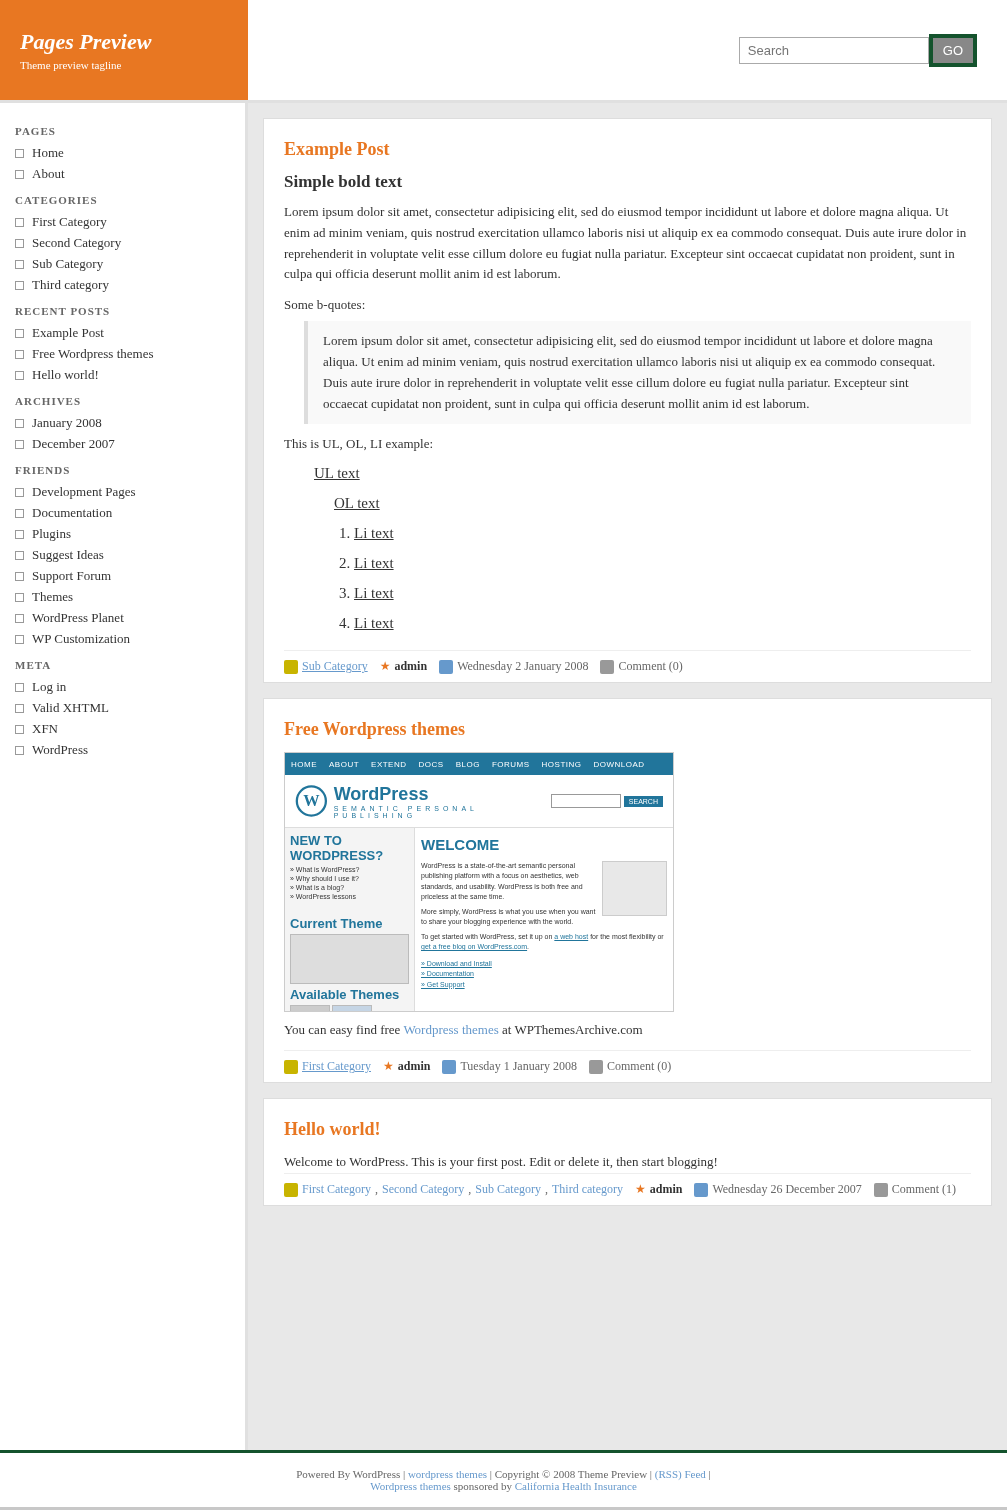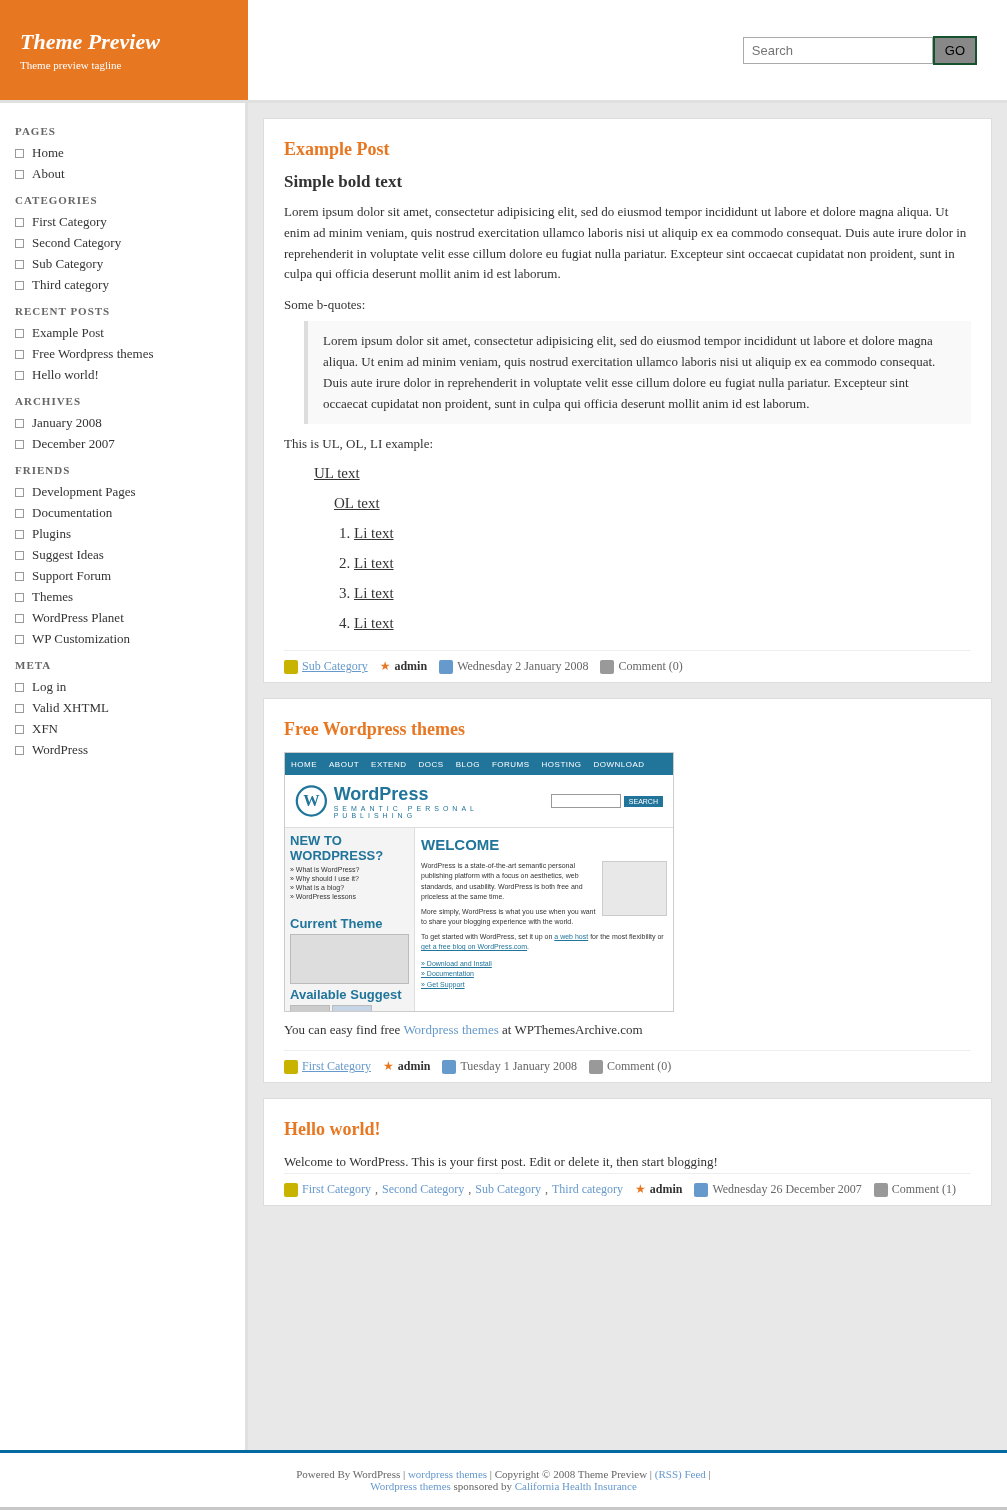--- a/index.html
+++ b/index.html
@@ -42,21 +42,21 @@
     .cat-icon { background: #c8b400; border-radius: 2px; }
     .star-icon { color: #e87722; }
     .cal-icon { background: #6699cc; border-radius: 2px; }
     .comment-icon { background: #999; border-radius: 2px; }
     .meta-cat { color: #6699cc; }
     .meta-author { color: #333; font-weight: bold; }
     .meta-date { color: #666; }
     .meta-comment { color: #666; }
 
     
-    #footer { background: #fff; border-top: 3px solid #0369a1; padding: 15px 20px; text-align: center; font-size: 11px; color: #666; }
+    #footer { background: #fff; border-top: 3px solid #14532d; padding: 15px 20px; text-align: center; font-size: 11px; color: #666; }
     #footer a { color: #6699cc; text-decoration: none; }
 
     .some-quotes { font-size: 13px; margin-bottom: 8px; color: #333; font-style: normal; }
     .ul-ol-label { font-size: 13px; margin-bottom: 6px; color: #333; }
 
     .hello-post-body { font-size: 13px; line-height: 1.6; color: #333; margin-bottom: 0; }
 
     .wp-themes-link { color: #6699cc; text-decoration: none; }
     .find-text { font-size: 13px; margin-bottom: 12px; color: #333; }
 
@@ -74,27 +74,27 @@
     .wp-ss-right-text { font-size: 7px; line-height: 1.5; }
     .wp-ss-link { color: #21759b; text-decoration: underline; font-size: 7px; }
     .wp-ss-left-title { font-size: 13px; font-weight: bold; color: #21759b; margin-bottom: 3px; }
     .wp-ss-left-item { margin-bottom: 2px; }
   </style>
 </head>
 <body>
 
 <div id="header">
   <div id="header-left">
-    <span class="site-title">Theme Preview</span>
+    <span class="site-title">Pages Preview</span>
     <span class="site-tagline">Theme preview tagline</span>
   </div>
   <div id="header-right">
     <form id="search-form">
       <input type="text" id="search-input" style="border: 1px solid rgb(170, 170, 170); padding: 5px 8px; font-size: 13px; width: 190px; color: rgb(136, 136, 136);" placeholder="Search">
-      <button type="submit" id="search-button" style="background:#888;color:#000000;border:2px solid #14532d;padding:5px 10px;cursor:pointer;font-size:13px;">GO</button>
+      <button type="submit" id="search-button" style="background:#888;color:#ffffff;border:4px solid #14532d;padding:5px 10px;cursor:pointer;font-size:13px;">GO</button>
     </form>
   </div>
 </div>
 
 <div id="wrapper">
 
   <div id="sidebar">
 
     <div class="sidebar-section">
       <div class="sidebar-section-title">Pages</div>
@@ -288,21 +288,21 @@
         <div class="wp-ss-body">
           <div class="wp-ss-left">
             <div class="wp-ss-left-title">NEW TO WORDPRESS?</div>
             <div class="wp-ss-left-item">» What is WordPress?</div>
             <div class="wp-ss-left-item">» Why should I use it?</div>
             <div class="wp-ss-left-item">» What is a blog?</div>
             <div class="wp-ss-left-item">» WordPress lessons</div>
             <div style="margin-top:16px;">
               <div class="wp-ss-left-title">Current Theme</div>
               <div style="width:100%;height:50px;background:#ddd;border:1px solid #bbb;margin-bottom:3px;"></div>
-              <div class="wp-ss-left-title">Available Suggest</div>
+              <div class="wp-ss-left-title">Available Themes</div>
               <div style="display:flex;gap:2px;">
                 <div style="width:40px;height:30px;background:#ccc;border:1px solid #bbb;"></div>
                 <div style="width:40px;height:30px;background:#c5d5e5;border:1px solid #bbb;"></div>
               </div>
             </div>
           </div>
           <div class="wp-ss-right">
             <div class="wp-ss-right-title">WELCOME</div>
             <div style="float:right;width:65px;height:55px;background:#e8e8e8;border:1px solid #ccc;margin-left:5px;"></div>
             <div class="wp-ss-right-text">

